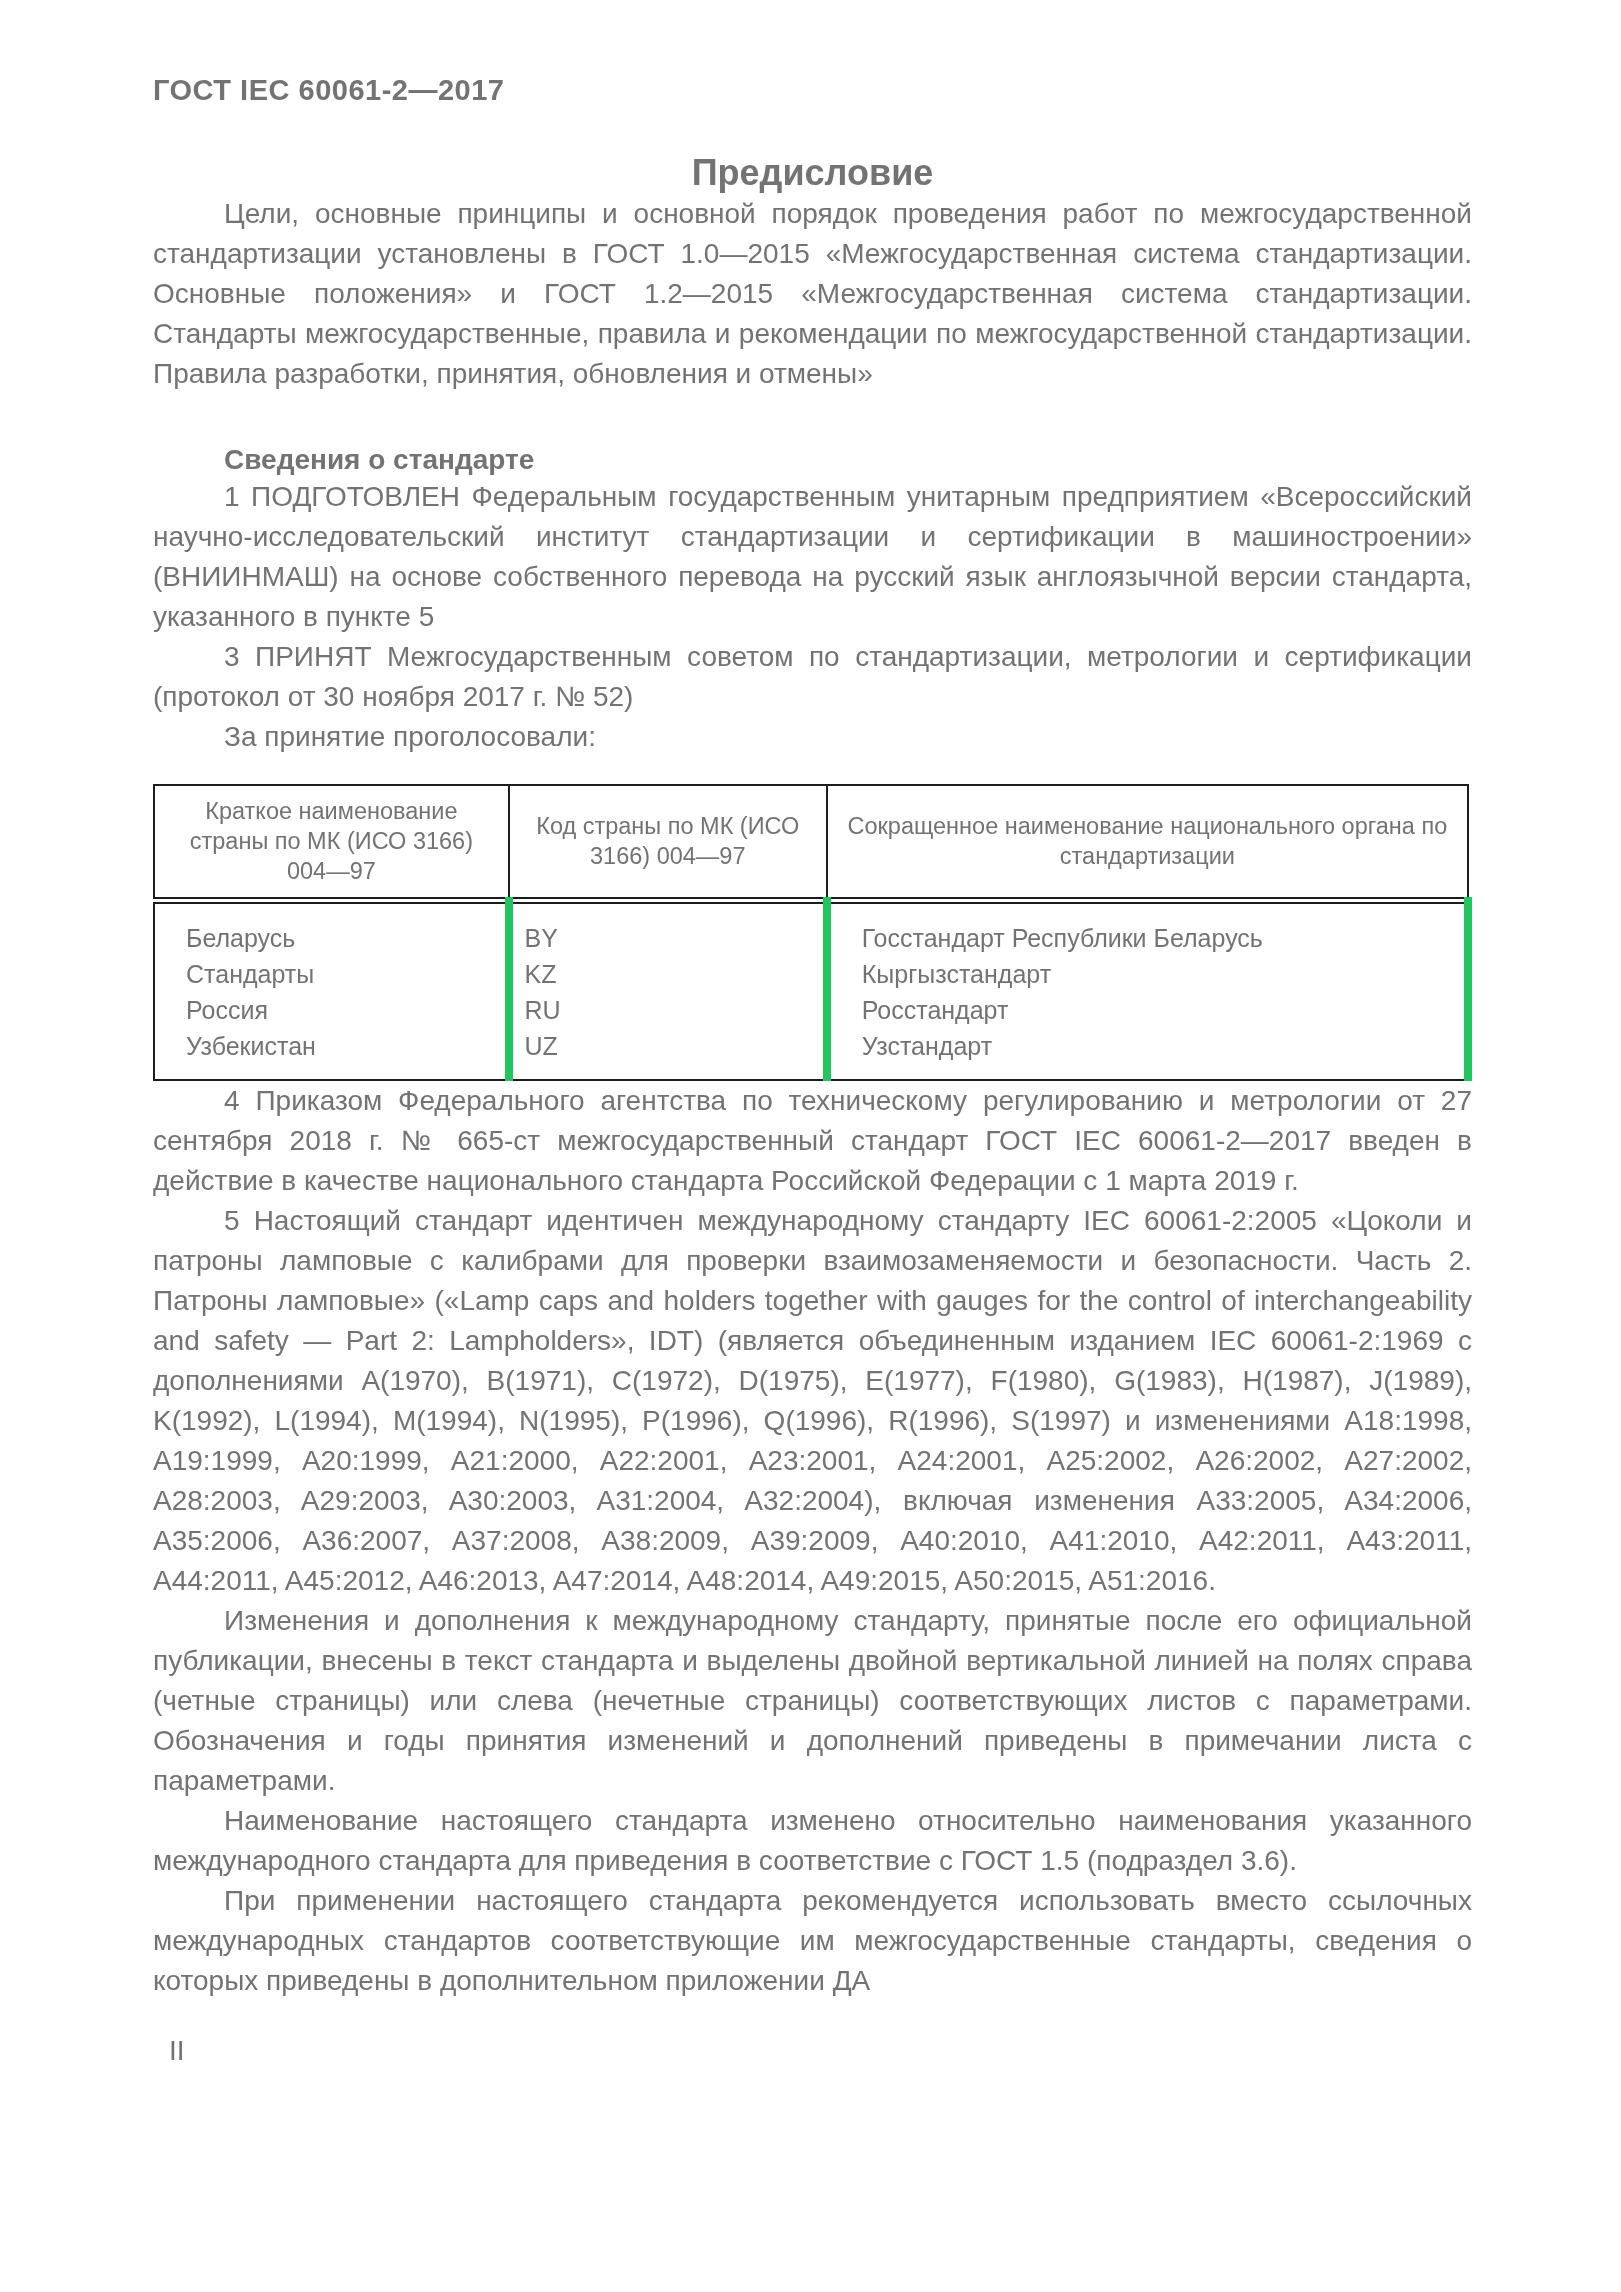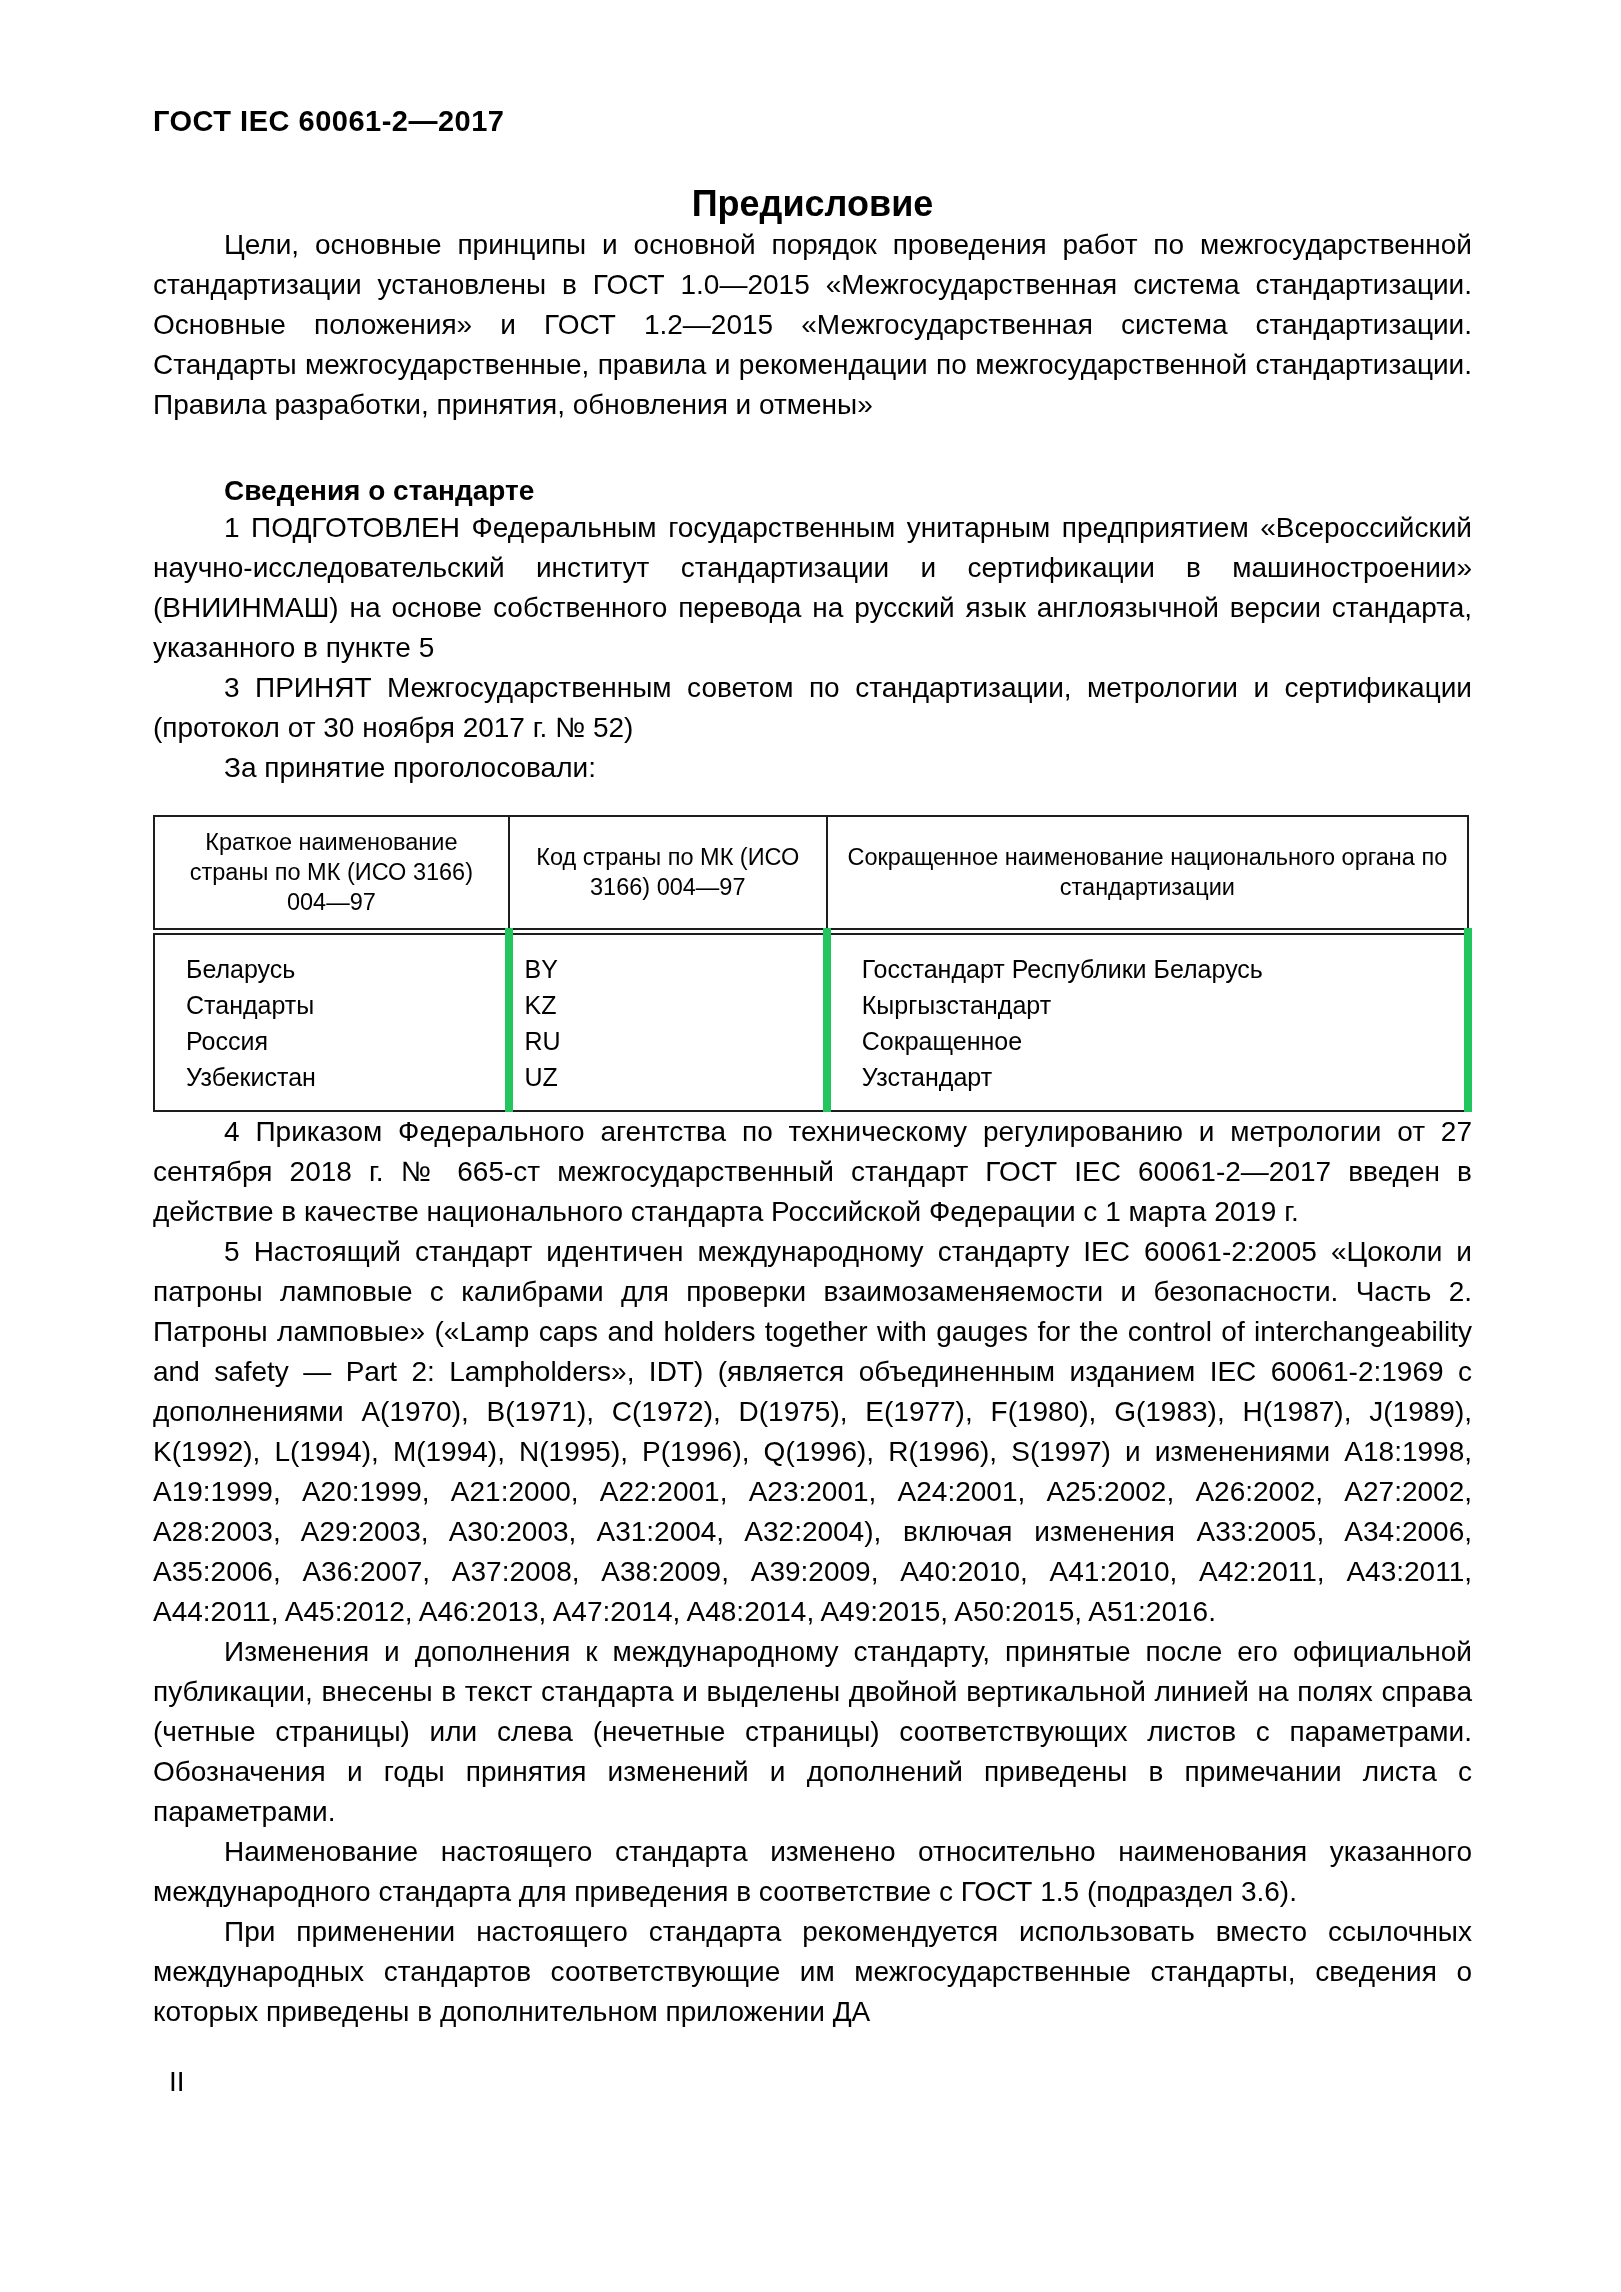--- a/index.html
+++ b/index.html
@@ -6,23 +6,23 @@
     margin: 0;
     padding: 0;
     background: #ffffff;
   }
   .page {
     position: relative;
     width: 1621px;
     height: 2293px;
     box-sizing: border-box;
     background: #ffffff;
-    color: #000000;
+    color: #737373;
     font-family: "Liberation Sans", "DejaVu Sans", sans-serif;
-    padding: 105px 149px 0 153px;
+    padding: 74px 149px 0 153px;
     overflow: hidden;
   }
   .doc-code {
     font-size: 29px;
     font-weight: bold;
     letter-spacing: 0.5px;
   }
   .title {
     margin-top: 45px;
     text-align: center;
@@ -130,21 +130,21 @@
           <td>Госстандарт Республики Беларусь</td>
         </tr>
         <tr>
           <td>Стандарты</td>
           <td class="code">KZ</td>
           <td>Кыргызстандарт</td>
         </tr>
         <tr>
           <td>Россия</td>
           <td class="code">RU</td>
-          <td>Сокращенное</td>
+          <td>Росстандарт</td>
         </tr>
         <tr class="last">
           <td>Узбекистан</td>
           <td class="code">UZ</td>
           <td>Узстандарт</td>
         </tr>
       </tbody>
     </table>
   </div>
 

